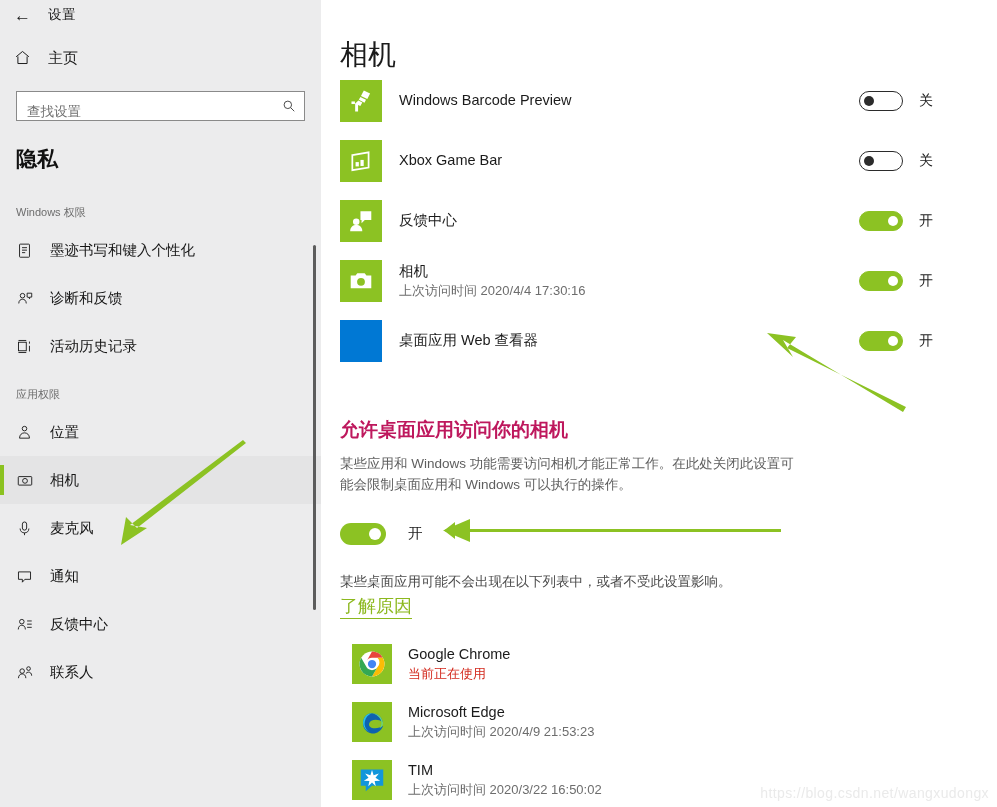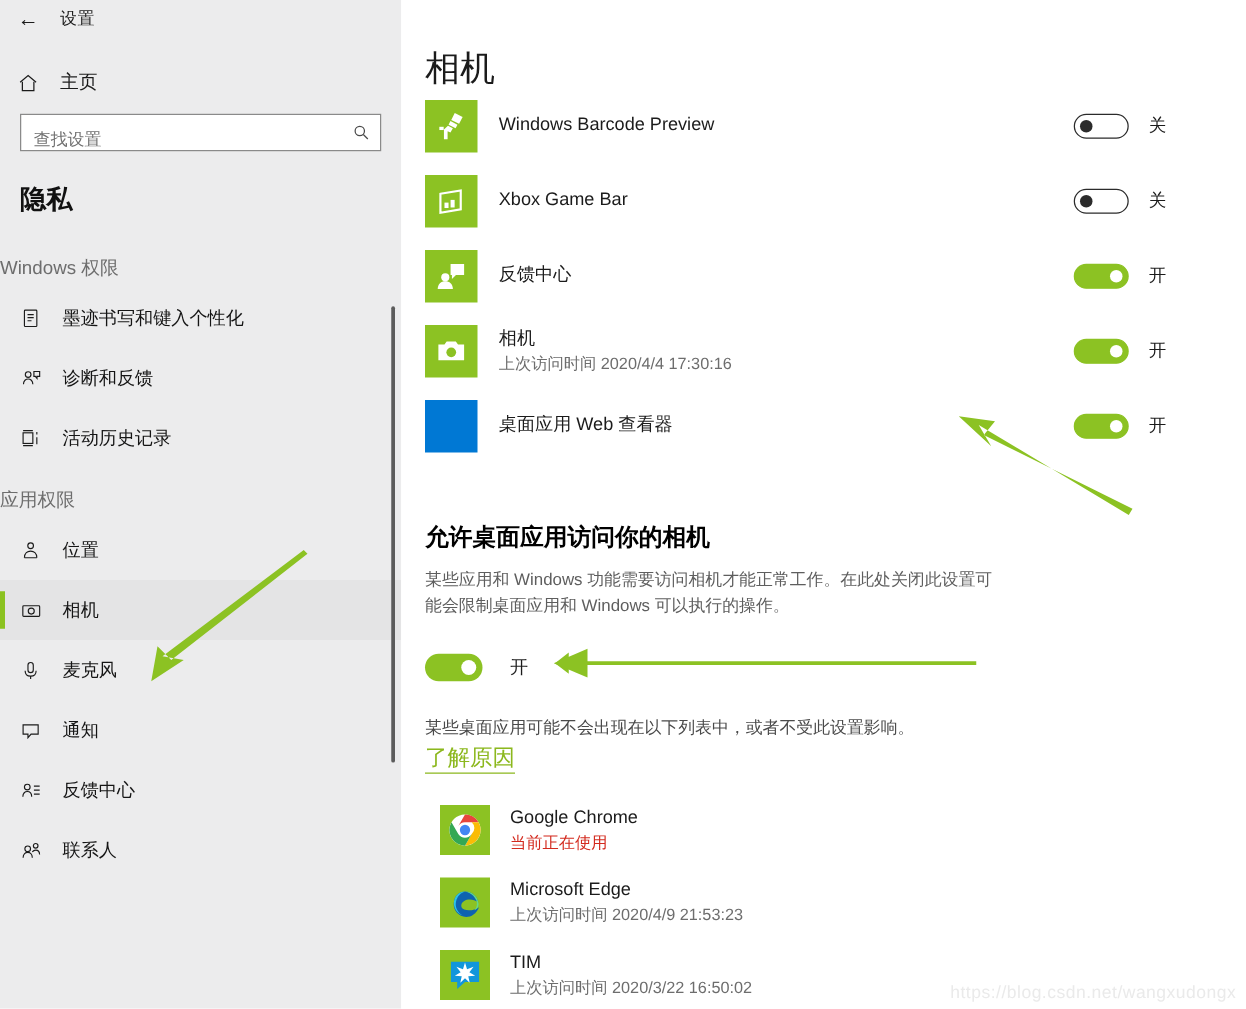--- a/index.html
+++ b/index.html
@@ -48,21 +48,21 @@
     display: inline-block;
   }
   .win-title {
     font-size: 13.5px;
     color: #1b1b1b;
     letter-spacing: .5px;
   }
 
   .home-row {
     display: flex;
-    align-items: flex-end;
+    align-items: flex-start;
     padding-left: 14px;
     margin-top: 19px;
     height: 26px;
   }
   .home-glyph {
     width: 34px;
     font-size: 16px;
     color: #1b1b1b;
     display: flex;
     align-items: center;
@@ -107,22 +107,23 @@
 
   .section-title {
     font-size: 21px;
     font-weight: bold;
     color: #111111;
     padding-left: 16px;
     margin-top: 24px;
   }
 
   .group-label {
-    font-size: 15px;
+    font-size: 11px;
     color: #6d6d6d;
+    padding-left: 16px;
     margin-top: 32px;
     margin-bottom: 6px;
   }
   .group-label.second { margin-top: 17px; }
 
   .nav-item {
     position: relative;
     display: flex;
     align-items: center;
     height: 48px;
@@ -254,21 +255,21 @@
   .toggle.on  .knob { background: #ffffff; right: 4px; }
   .toggle-label {
     margin-left: 16px;
     font-size: 14px;
     color: #1b1b1b;
   }
 
   .sub-heading {
     font-size: 19px;
     font-weight: bold;
-    color: #000000;
+    color: #be185d;
     margin-top: 46px;
   }
   .desc {
     font-size: 13.5px;
     color: #5e5e5e;
     line-height: 1.55;
     max-width: 460px;
     margin-top: 11px;
   }
   .master-toggle-row {

